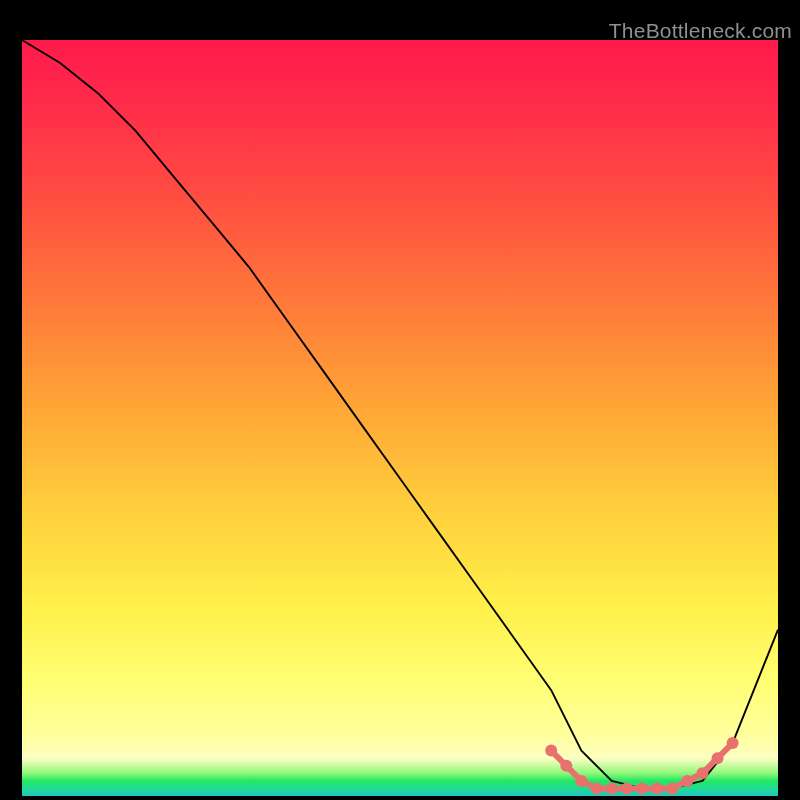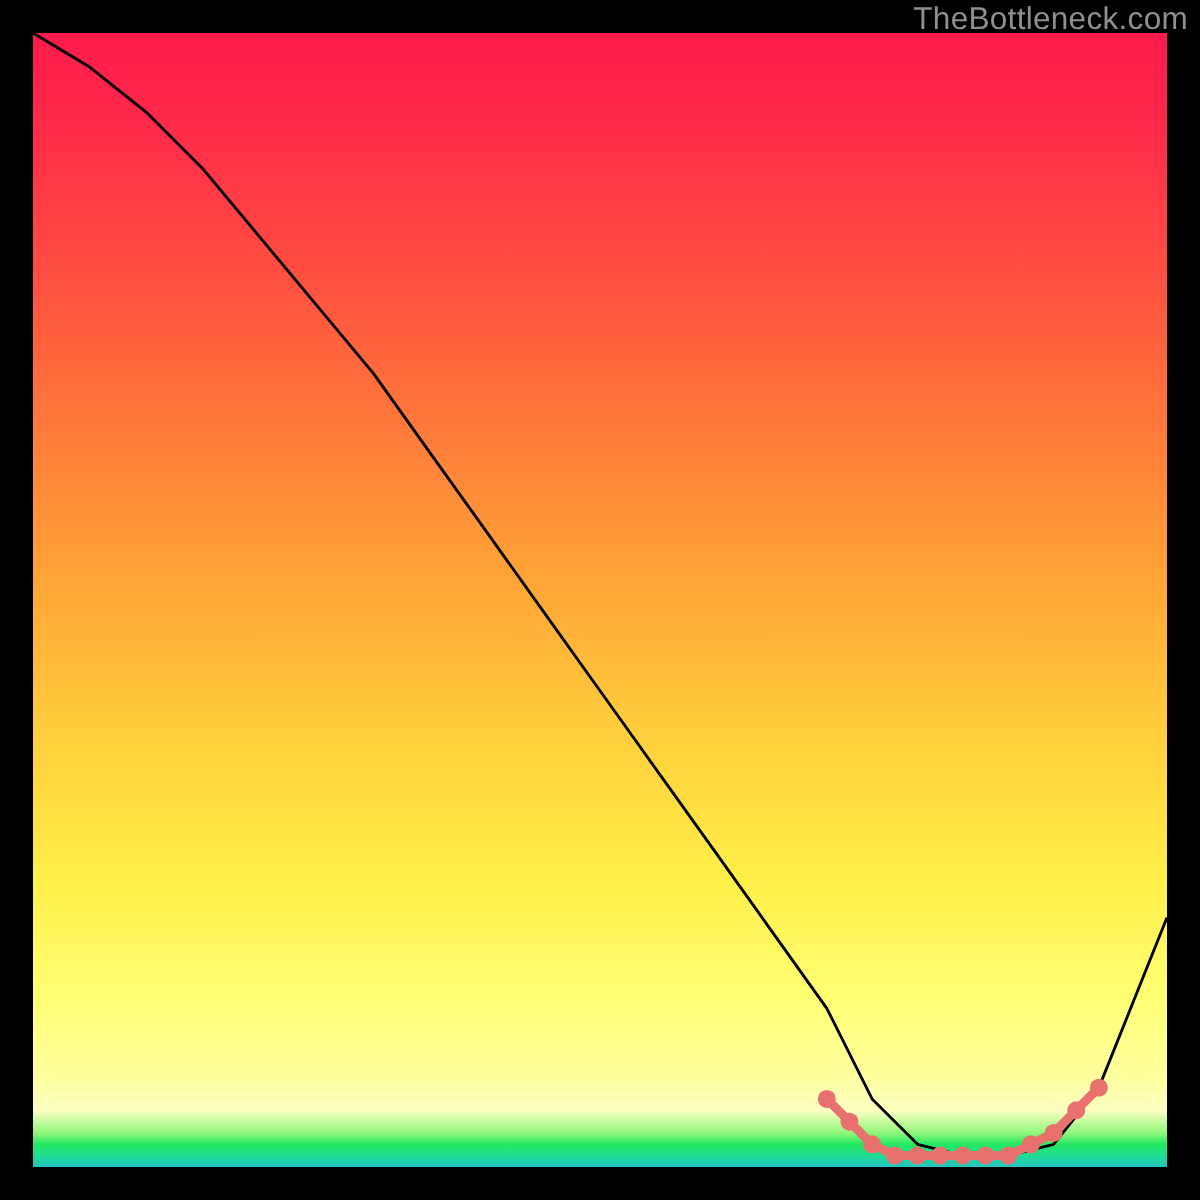--- a/index.html
+++ b/index.html
@@ -8,20 +8,21 @@
     width: 800px;
     height: 800px;
     background: #000;
     overflow: hidden;
   }
   .frame {
     position: relative;
     width: 800px;
     height: 744px;
     background: #000;
+    margin-top: 18px;
   }
   .plot {
     position: absolute;
     left: 22px;
     top: 22px;
     width: 756px;
     height: 756px;
     
     background: linear-gradient(to bottom,
       #ff1a4c 0%,

